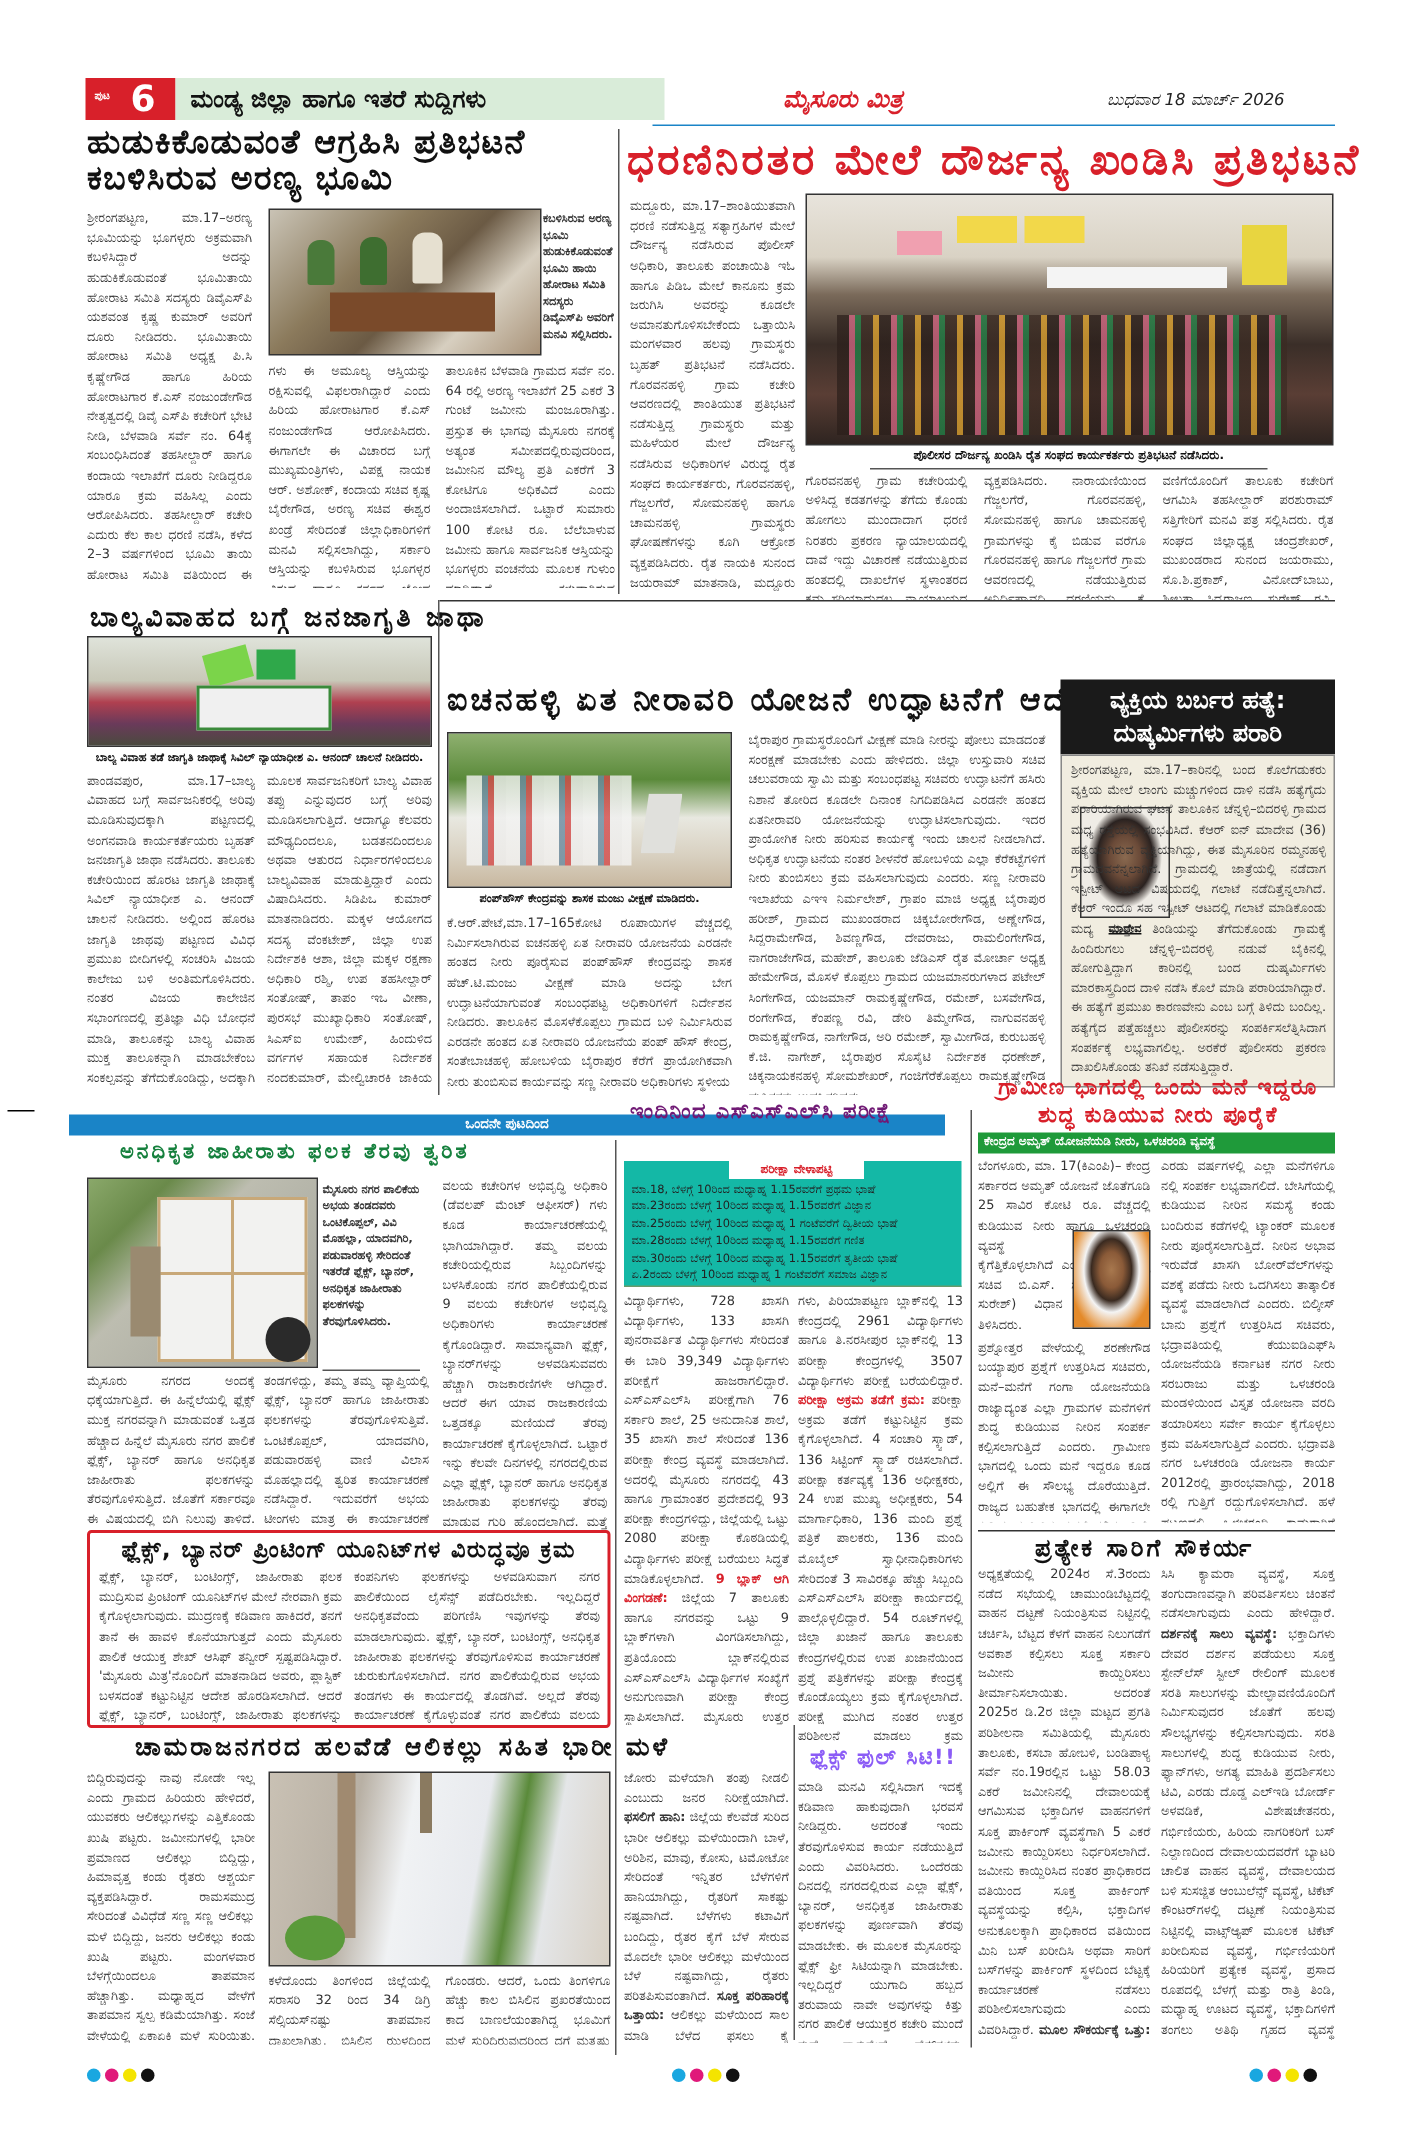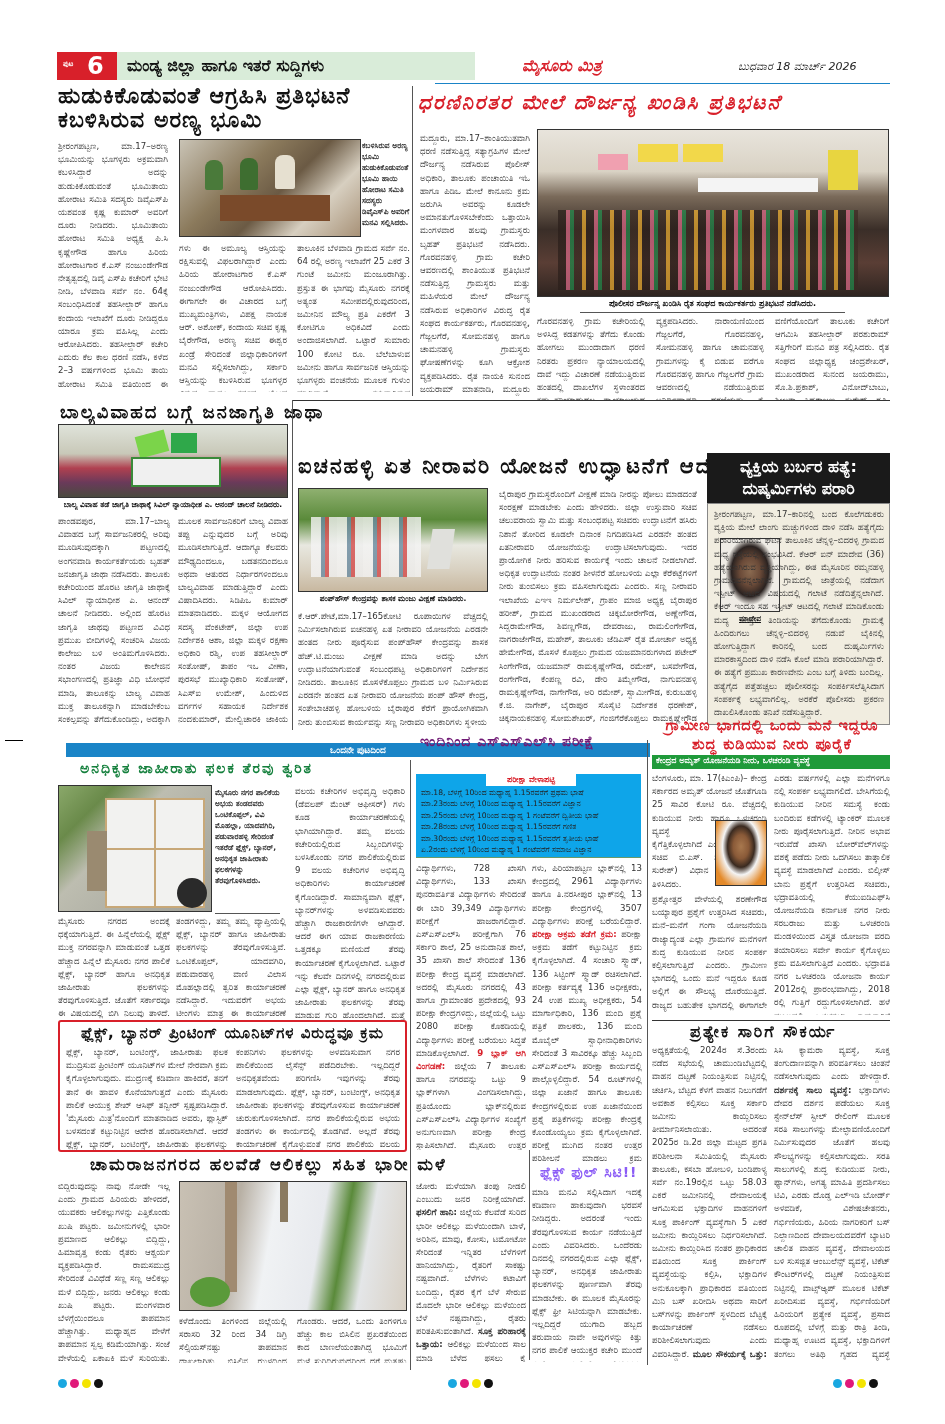--- a/index.html
+++ b/index.html
@@ -13,21 +13,21 @@
 .hl{position:absolute;font-weight:bold;white-space:nowrap;letter-spacing:1px}
 .dot{display:inline-block;width:9px;height:9px;border-radius:50%;margin-right:3px}
 </style>
 </head>
 <body>
 
 <div class="abs" style="left:57px;top:52px;width:60px;height:28px;background:#d8202a;">
   <span style="position:absolute;left:6px;top:8px;font-size:7px;color:#fff;font-weight:bold;">ಪುಟ</span>
   <span style="position:absolute;left:30px;top:0px;font-size:24px;color:#fff;font-weight:bold;">6</span>
 </div>
-<div class="abs" style="left:117px;top:52px;width:358px;height:28px;background:#d9ecd9;">
+<div class="abs" style="left:117px;top:52px;width:326px;height:28px;background:#d9ecd9;">
   <span style="position:absolute;left:10px;top:4px;font-size:16px;font-weight:bold;color:#111;white-space:nowrap;">ಮಂಡ್ಯ ಜಿಲ್ಲಾ ಹಾಗೂ ಇತರೆ ಸುದ್ದಿಗಳು</span>
 </div>
 <span class="abs" style="left:522px;top:56px;font-size:16px;font-weight:bold;color:#d8202a;font-style:italic;white-space:nowrap;">ಮೈಸೂರು ಮಿತ್ರ</span>
 <span class="abs" style="left:738px;top:60px;font-size:11px;color:#222;white-space:nowrap;font-style:italic;">ಬುಧವಾರ 18 ಮಾರ್ಚ್ 2026</span>
 <div class="hline" style="left:435px;top:83px;width:455px;background:#1a84c7;"></div>
 
 <div class="hl" style="left:58px;top:84px;width:350px;font-size:22px;line-height:24px;color:#111;">
   <div>ಹುಡುಕಿಕೊಡುವಂತೆ ಆಗ್ರಹಿಸಿ ಪ್ರತಿಭಟನೆ</div>
   <div>ಕಬಳಿಸಿರುವ ಅರಣ್ಯ ಭೂಮಿ</div>
 </div>
@@ -36,21 +36,21 @@
 <div class="photo" style="left:179px;top:139px;width:182px;height:98px;background:linear-gradient(135deg,#c9c3b5 0%,#8b7a5c 35%,#6b5a44 55%,#d7cfc0 75%,#a89278 100%);">
   <div style="position:absolute;left:25px;top:20px;width:18px;height:30px;border-radius:8px 8px 2px 2px;background:#4a7a3a;"></div>
   <div style="position:absolute;left:60px;top:18px;width:18px;height:32px;border-radius:8px 8px 2px 2px;background:#3e6e30;"></div>
   <div style="position:absolute;left:95px;top:15px;width:20px;height:34px;border-radius:8px 8px 2px 2px;background:#e6e0d0;"></div>
   <div style="position:absolute;left:40px;top:55px;width:110px;height:26px;background:#7a4a2a;"></div>
 </div>
 <div class="body-text abs" style="left:362px;top:140px;width:48px;height:98px;font-size:7.5px;line-height:11px;font-weight:bold;text-align:left;">ಕಬಳಿಸಿರುವ ಅರಣ್ಯ ಭೂಮಿ ಹುಡುಕಿಕೊಡುವಂತೆ ಭೂಮಿ ಹಾಯಿ ಹೋರಾಟ ಸಮಿತಿ ಸದಸ್ಯರು ಡಿವೈಎಸ್‌ಪಿ ಅವರಿಗೆ ಮನವಿ ಸಲ್ಲಿಸಿದರು.</div>
 <div class="body-text abs" style="left:179px;top:242px;width:108px;height:150px;">ಗಳು ಈ ಅಮೂಲ್ಯ ಆಸ್ತಿಯನ್ನು ರಕ್ಷಿಸುವಲ್ಲಿ ವಿಫಲರಾಗಿದ್ದಾರೆ ಎಂದು ಹಿರಿಯ ಹೋರಾಟಗಾರ ಕೆ.ಎಸ್ ನಂಜುಂಡೇಗೌಡ ಆರೋಪಿಸಿದರು. ಈಗಾಗಲೇ ಈ ವಿಚಾರದ ಬಗ್ಗೆ ಮುಖ್ಯಮಂತ್ರಿಗಳು, ವಿಪಕ್ಷ ನಾಯಕ ಆರ್. ಅಶೋಕ್, ಕಂದಾಯ ಸಚಿವ ಕೃಷ್ಣ ಬೈರೇಗೌಡ, ಅರಣ್ಯ ಸಚಿವ ಈಶ್ವರ ಖಂಡ್ರೆ ಸೇರಿದಂತೆ ಜಿಲ್ಲಾಧಿಕಾರಿಗಳಿಗೆ ಮನವಿ ಸಲ್ಲಿಸಲಾಗಿದ್ದು, ಸರ್ಕಾರಿ ಆಸ್ತಿಯನ್ನು ಕಬಳಿಸಿರುವ ಭೂಗಳ್ಳರ ವಿರುದ್ಧ ಹಾಗೂ ಕರ್ತವ್ಯ ಲೋಪ ಎಸಗಿರುವ ಅಧಿಕಾರಿಗಳ ವಿರುದ್ಧ ತಕ್ಷಣವೇ ಕಾನೂನು ಕ್ರಮ ಜರುಗಿಸಿ, ಭೂಮಿಯನ್ನು ಮರಳಿ ಪಡೆಯಬೇಕು ಎಂದು ಪಿ.ಸಿ ಕೃಷ್ಣೇಗೌಡ ಒತ್ತಾಯಿಸಿದರು.</div>
 <div class="body-text abs" style="left:297px;top:242px;width:113px;height:150px;">ತಾಲೂಕಿನ ಬೆಳವಾಡಿ ಗ್ರಾಮದ ಸರ್ವೆ ನಂ. 64 ರಲ್ಲಿ ಅರಣ್ಯ ಇಲಾಖೆಗೆ 25 ಎಕರೆ 3 ಗುಂಟೆ ಜಮೀನು ಮಂಜೂರಾಗಿತ್ತು. ಪ್ರಸ್ತುತ ಈ ಭಾಗವು ಮೈಸೂರು ನಗರಕ್ಕೆ ಅತ್ಯಂತ ಸಮೀಪದಲ್ಲಿರುವುದರಿಂದ, ಜಮೀನಿನ ಮೌಲ್ಯ ಪ್ರತಿ ಎಕರೆಗೆ 3 ಕೋಟಿಗೂ ಅಧಿಕವಿದೆ ಎಂದು ಅಂದಾಜಿಸಲಾಗಿದೆ. ಒಟ್ಟಾರೆ ಸುಮಾರು 100 ಕೋಟಿ ರೂ. ಬೆಲೆಬಾಳುವ ಜಮೀನು ಹಾಗೂ ಸಾರ್ವಜನಿಕ ಆಸ್ತಿಯನ್ನು ಭೂಗಳ್ಳರು ವಂಚನೆಯ ಮೂಲಕ ಗುಳುಂ ಮಾಡಿದ್ದಾರೆ. ಕಳುವಾಗಿರುವ ಭೂಮಿಯನ್ನು ಹುಡುಕಿಕೊಡುವಂತೆ ತಹಸೀಲ್ದಾರ್ ಚೇತನಾ ಯಾದವ್ ಅವರಿಗೆ ನೀಡಿರುವ ಮನವಿಯಲ್ಲಿ ಆಗ್ರಹಿಸಿದರು. ಕಾಂದಾಪುರ ಮಹದೇವ, ಶಿವಣ್ಣ, ಜಯರಾಮು, ರಾಮಚಂದ್ರ, ರಾಮಕೃಷ್ಣ ಮಹದೇವಪುರ ಕೃಷ್ಣ ಸೇರಿದಂತೆ ನೂರಾರು ಮಂದಿ ಪ್ರತಿಭಟನಾಕಾರರು ಭಾಗವಹಿಸಿದ್ದರು.</div>
 
-<div class="hl" style="left:418px;top:90px;font-size:20px;color:#d8202a;letter-spacing:2px;font-style:italic;">ಧರಣಿನಿರತರ ಮೇಲೆ ದೌರ್ಜನ್ಯ ಖಂಡಿಸಿ ಪ್ರತಿಭಟನೆ</div>
+<div class="hl" style="left:418px;top:90px;font-size:28px;color:#d8202a;letter-spacing:2px;">ಧರಣಿನಿರತರ ಮೇಲೆ ದೌರ್ಜನ್ಯ ಖಂಡಿಸಿ ಪ್ರತಿಭಟನೆ</div>
 <div class="body-text abs" style="left:420px;top:132px;width:110px;height:265px;">ಮದ್ದೂರು, ಮಾ.17–ಶಾಂತಿಯುತವಾಗಿ ಧರಣಿ ನಡೆಸುತ್ತಿದ್ದ ಸತ್ಯಾಗ್ರಹಿಗಳ ಮೇಲೆ ದೌರ್ಜನ್ಯ ನಡೆಸಿರುವ ಪೊಲೀಸ್ ಅಧಿಕಾರಿ, ತಾಲೂಕು ಪಂಚಾಯಿತಿ ಇಓ ಹಾಗೂ ಪಿಡಿಒ ಮೇಲೆ ಕಾನೂನು ಕ್ರಮ ಜರುಗಿಸಿ ಅವರನ್ನು ಕೂಡಲೇ ಅಮಾನತುಗೊಳಿಸಬೇಕೆಂದು ಒತ್ತಾಯಿಸಿ ಮಂಗಳವಾರ ಹಲವು ಗ್ರಾಮಸ್ಥರು ಬೃಹತ್ ಪ್ರತಿಭಟನೆ ನಡೆಸಿದರು. ಗೊರವನಹಳ್ಳಿ ಗ್ರಾಮ ಕಚೇರಿ ಆವರಣದಲ್ಲಿ ಶಾಂತಿಯುತ ಪ್ರತಿಭಟನೆ ನಡೆಸುತ್ತಿದ್ದ ಗ್ರಾಮಸ್ಥರು ಮತ್ತು ಮಹಿಳೆಯರ ಮೇಲೆ ದೌರ್ಜನ್ಯ ನಡೆಸಿರುವ ಅಧಿಕಾರಿಗಳ ವಿರುದ್ಧ ರೈತ ಸಂಘದ ಕಾರ್ಯಕರ್ತರು, ಗೊರವನಹಳ್ಳಿ, ಗೆಜ್ಜಲಗೆರೆ, ಸೋಮನಹಳ್ಳಿ ಹಾಗೂ ಚಾಮನಹಳ್ಳಿ ಗ್ರಾಮಸ್ಥರು ಘೋಷಣೆಗಳನ್ನು ಕೂಗಿ ಆಕ್ರೋಶ ವ್ಯಕ್ತಪಡಿಸಿದರು. ರೈತ ನಾಯಕಿ ಸುನಂದ ಜಯರಾಮ್ ಮಾತನಾಡಿ, ಮದ್ದೂರು ನಗರಸಭೆಗೆ ಗೊರವನಹಳ್ಳಿ ಗ್ರಾಮವನ್ನು ಸೇರಿಸುವುದನ್ನು ವಿರೋಧಿಸಿ ಗೊರವನಹಳ್ಳಿ ಗ್ರಾಮ ಕಚೇರಿ ಎದುರು 66 ದಿನಗಳಿಂದ ಶಾಂತಿಯುತವಾಗಿ ಧರಣಿ ನಡೆಸಿಕೊಂಡು ಬರಲಾಗುತ್ತಿತ್ತು. ಎರಡನೆ ಶನಿವಾರ ಸಂಜೆ 4.30ರ ಸಮಯದಲ್ಲಿ ಏಕಾಏಕಿ 200 ಕ್ಕೂ ಹೆಚ್ಚು ಪೊಲೀಸರು ಪಂಚಾಯಿತಿ ಅಧಿಕಾರಿಗಳೊಂದಿಗೆ ಸ್ಥಳಕ್ಕೆ ಬಂದು</div>
 <div class="photo" style="left:537px;top:129px;width:352px;height:168px;background:linear-gradient(180deg,#e8e4dc 0%,#d9d2c4 25%,#7a6a5a 40%,#3a2e28 60%,#5a3e35 80%,#2e2420 100%);">
   <div style="position:absolute;left:100px;top:14px;width:40px;height:18px;background:#f2d84a;"></div>
   <div style="position:absolute;left:145px;top:14px;width:40px;height:18px;background:#f2d84a;"></div>
   <div style="position:absolute;left:290px;top:20px;width:30px;height:40px;background:#e8d540;"></div>
   <div style="position:absolute;left:60px;top:24px;width:30px;height:16px;background:#f0a0b0;"></div>
   <div style="position:absolute;left:160px;top:48px;width:120px;height:14px;background:#f4f4f4;"></div>
   <div style="position:absolute;left:20px;top:80px;width:300px;height:80px;background:repeating-linear-gradient(90deg,#2a1e1a 0 8px,#e06a8a 8px 12px,#1f8a4a 12px 16px,#3a2a22 16px 24px,#f0b030 24px 28px);opacity:.7;"></div>
 </div>
 <div class="caption" style="left:540px;top:299px;width:345px;">ಪೊಲೀಸರ ದೌರ್ಜನ್ಯ ಖಂಡಿಸಿ ರೈತ ಸಂಘದ ಕಾರ್ಯಕರ್ತರು ಪ್ರತಿಭಟನೆ ನಡೆಸಿದರು.</div>
@@ -83,21 +83,21 @@
 <div class="abs" style="left:707px;top:453px;width:183px;height:50px;background:#1a1a1a;">
   <div style="text-align:center;color:#fff;font-weight:bold;font-size:16px;line-height:22px;margin-top:3px;">ವ್ಯಕ್ತಿಯ ಬರ್ಬರ ಹತ್ಯೆ:</div>
   <div style="text-align:center;color:#fff;font-weight:bold;font-size:16px;line-height:22px;">ದುಷ್ಕರ್ಮಿಗಳು ಪರಾರಿ</div>
 </div>
 <div class="abs" style="left:707px;top:503px;width:183px;height:222px;background:#f1ede0;border:1px solid #888;">
   <div class="photo" style="left:12px;top:34px;width:60px;height:74px;background:radial-gradient(ellipse at 50% 45%,#8a6a50 0%,#6a4a38 25%,#2a2220 45%,#efece6 60%);"></div>
   <div class="caption" style="left:12px;top:110px;width:60px;font-size:7.5px;text-decoration:underline;">ಮಾದೇವ</div>
   <div class="body-text abs" style="left:6px;top:4px;width:170px;height:214px;text-indent:0;">ಶ್ರೀರಂಗಪಟ್ಟಣ, ಮಾ.17–ಕಾರಿನಲ್ಲಿ ಬಂದ ಕೊಲೆಗಡುಕರು ವ್ಯಕ್ತಿಯ ಮೇಲೆ ಲಾಂಗು ಮಚ್ಚುಗಳಿಂದ ದಾಳಿ ನಡೆಸಿ ಹತ್ಯೆಗೈದು ಪರಾರಿಯಾಗಿರುವ ಘಟನೆ ತಾಲೂಕಿನ ಚೆನ್ನಳ್ಳಿ–ಬಿದರಳ್ಳಿ ಗ್ರಾಮದ ಮಧ್ಯ ರಸ್ತೆಯಲ್ಲಿ ಸಂಭವಿಸಿದೆ. ಕೆಆರ್ ಐನ್ ಮಾದೇವ (36) ಹತ್ಯೆಯಾಗಿರುವ ವ್ಯಕ್ತಿಯಾಗಿದ್ದು, ಈತ ಮೈಸೂರಿನ ರಮ್ಮನಹಳ್ಳಿ ಗ್ರಾಮದವನೆನ್ನಲಾಗಿದೆ. ಗ್ರಾಮದಲ್ಲಿ ಜಾತ್ರೆಯಲ್ಲಿ ನಡೆದಾಗ ಇಸ್ಪೀಟ್ ಆಟದ ವಿಷಯದಲ್ಲಿ ಗಲಾಟೆ ನಡೆದಿತ್ತೆನ್ನಲಾಗಿದೆ. ಕೆಆರ್ ಇಂದೂ ಸಹ ಇಸ್ಪೀಟ್ ಆಟದಲ್ಲಿ ಗಲಾಟೆ ಮಾಡಿಕೊಂಡು ಮದ್ಯ ಮತ್ತು ತಿಂಡಿಯನ್ನು ತೆಗೆದುಕೊಂಡು ಗ್ರಾಮಕ್ಕೆ ಹಿಂದಿರುಗಲು ಚೆನ್ನಳ್ಳಿ–ಬಿದರಳ್ಳಿ ನಡುವೆ ಬೈಕಿನಲ್ಲಿ ಹೋಗುತ್ತಿದ್ದಾಗ ಕಾರಿನಲ್ಲಿ ಬಂದ ದುಷ್ಕರ್ಮಿಗಳು ಮಾರಕಾಸ್ತ್ರದಿಂದ ದಾಳಿ ನಡೆಸಿ ಕೊಲೆ ಮಾಡಿ ಪರಾರಿಯಾಗಿದ್ದಾರೆ. ಈ ಹತ್ಯೆಗೆ ಪ್ರಮುಖ ಕಾರಣವೇನು ಎಂಬ ಬಗ್ಗೆ ತಿಳಿದು ಬಂದಿಲ್ಲ. ಹತ್ಯೆಗೈದ ಪತ್ತೆಹಚ್ಚಲು ಪೊಲೀಸರನ್ನು ಸಂಪರ್ಕಿಸಲೆತ್ನಿಸಿದಾಗ ಸಂಪರ್ಕಕ್ಕೆ ಲಭ್ಯವಾಗಲಿಲ್ಲ. ಅರಕೆರೆ ಪೊಲೀಸರು ಪ್ರಕರಣ ದಾಖಲಿಸಿಕೊಂಡು ತನಿಖೆ ನಡೆಸುತ್ತಿದ್ದಾರೆ.</div>
 </div>
 
-<div class="abs" style="left:66px;top:743px;width:584px;height:14px;background:#1a84c7;">
+<div class="abs" style="left:46px;top:743px;width:584px;height:14px;background:#1a84c7;">
   <span style="position:absolute;left:0;right:0;text-align:center;color:#fff;font-size:9px;font-weight:bold;line-height:14px;">ಒಂದನೇ ಪುಟದಿಂದ</span>
 </div>
 <div class="hline" style="left:5px;top:740px;width:18px;background:#000;"></div>
 
 <div class="hl" style="left:652px;top:716px;width:240px;font-size:14.5px;line-height:19px;color:#d8202a;text-align:center;letter-spacing:1px;">
   <div>ಗ್ರಾಮೀಣ ಭಾಗದಲ್ಲಿ ಒಂದು ಮನೆ ಇದ್ದರೂ</div>
   <div>ಶುದ್ಧ ಕುಡಿಯುವ ನೀರು ಪೂರೈಕೆ</div>
 </div>
 <div class="vline" style="left:647px;top:740px;height:625px;"></div>
 <div class="abs" style="left:652px;top:755px;width:238px;height:14px;background:#1f9a3a;">
@@ -136,21 +136,21 @@
 <div class="body-text abs" style="left:176px;top:915px;width:110px;height:105px;">ತಂಡಗಳಿದ್ದು, ತಮ್ಮ ತಮ್ಮ ವ್ಯಾಪ್ತಿಯಲ್ಲಿ ಫ್ಲೆಕ್ಸ್, ಬ್ಯಾನರ್ ಹಾಗೂ ಜಾಹೀರಾತು ಫಲಕಗಳನ್ನು ತೆರವುಗೊಳಿಸುತ್ತಿವೆ. ಒಂಟಿಕೊಪ್ಪಲ್, ಯಾದವಗಿರಿ, ಪಡುವಾರಹಳ್ಳಿ ವಾಣಿ ವಿಲಾಸ ಮೊಹಲ್ಲಾದಲ್ಲಿ ತ್ವರಿತ ಕಾರ್ಯಾಚರಣೆ ನಡೆಸಿದ್ದಾರೆ. ಇದುವರೆಗೆ ಅಭಯ ಟೀಂಗಳು ಮಾತ್ರ ಈ ಕಾರ್ಯಾಚರಣೆ ನಡೆಸುತ್ತಿದ್ದವು. ಆದರೆ, ಈಗ ನಗರ ಪಾಲಿಕೆಯ ಎಲ್ಲಾ</div>
 <div class="body-text abs" style="left:295px;top:785px;width:110px;height:235px;">ವಲಯ ಕಚೇರಿಗಳ ಅಭಿವೃದ್ಧಿ ಅಧಿಕಾರಿ (ಡೆವಲಪ್ ಮೆಂಟ್ ಆಫೀಸರ್) ಗಳು ಕೂಡ ಕಾರ್ಯಾಚರಣೆಯಲ್ಲಿ ಭಾಗಿಯಾಗಿದ್ದಾರೆ. ತಮ್ಮ ವಲಯ ಕಚೇರಿಯಲ್ಲಿರುವ ಸಿಬ್ಬಂದಿಗಳನ್ನು ಬಳಸಿಕೊಂಡು ನಗರ ಪಾಲಿಕೆಯಲ್ಲಿರುವ 9 ವಲಯ ಕಚೇರಿಗಳ ಅಭಿವೃದ್ಧಿ ಅಧಿಕಾರಿಗಳು ಕಾರ್ಯಾಚರಣೆ ಕೈಗೊಂಡಿದ್ದಾರೆ. ಸಾಮಾನ್ಯವಾಗಿ ಫ್ಲೆಕ್ಸ್, ಬ್ಯಾನರ್‌ಗಳನ್ನು ಅಳವಡಿಸುವವರು ಹೆಚ್ಚಾಗಿ ರಾಜಕಾರಣಿಗಳೇ ಆಗಿದ್ದಾರೆ. ಆದರೆ ಈಗ ಯಾವ ರಾಜಕಾರಣಿಯ ಒತ್ತಡಕ್ಕೂ ಮಣಿಯದೆ ತೆರವು ಕಾರ್ಯಾಚರಣೆ ಕೈಗೊಳ್ಳಲಾಗಿದೆ. ಒಟ್ಟಾರೆ ಇನ್ನು ಕೆಲವೇ ದಿನಗಳಲ್ಲಿ ನಗರದಲ್ಲಿರುವ ಎಲ್ಲಾ ಫ್ಲೆಕ್ಸ್, ಬ್ಯಾನರ್ ಹಾಗೂ ಅನಧಿಕೃತ ಜಾಹೀರಾತು ಫಲಕಗಳನ್ನು ತೆರವು ಮಾಡುವ ಗುರಿ ಹೊಂದಲಾಗಿದೆ. ಮತ್ತೆ ಎಲ್ಲಿ ಫ್ಲೆಕ್ಸ್, ಬ್ಯಾನರ್, ಅನಧಿಕೃತ ಜಾಹೀರಾತು ಫಲಕ ಅಳವಡಿಸಿದರೆ ದಂಡ ವಿಧಿಸಿ, ಕೇಸ್ ಹಾಕುವ ತೀರ್ಮಾನ ಕೈಗೊಳ್ಳಲಾಗಿದೆ.</div>
 
 <div class="abs" style="left:58px;top:1020px;width:349px;height:132px;border:2px solid #d8202a;border-radius:3px;">
   <div class="hl" style="left:0;right:0;top:2px;text-align:center;font-size:15px;color:#111;">ಫ್ಲೆಕ್ಸ್, ಬ್ಯಾನರ್ ಪ್ರಿಂಟಿಂಗ್ ಯೂನಿಟ್‌ಗಳ ವಿರುದ್ಧವೂ ಕ್ರಮ</div>
   <div class="body-text abs" style="left:6px;top:24px;width:162px;height:104px;">ಫ್ಲೆಕ್ಸ್, ಬ್ಯಾನರ್, ಬಂಟಿಂಗ್ಸ್, ಜಾಹೀರಾತು ಫಲಕ ಮುದ್ರಿಸುವ ಪ್ರಿಂಟಿಂಗ್ ಯೂನಿಟ್‌ಗಳ ಮೇಲೆ ನೇರವಾಗಿ ಕ್ರಮ ಕೈಗೊಳ್ಳಲಾಗುವುದು. ಮುದ್ರಣಕ್ಕೆ ಕಡಿವಾಣ ಹಾಕಿದರೆ, ತನಗೆ ತಾನೆ ಈ ಹಾವಳಿ ಕೊನೆಯಾಗುತ್ತದೆ ಎಂದು ಮೈಸೂರು ಪಾಲಿಕೆ ಆಯುಕ್ತ ಶೇಖ್ ಆಸಿಫ್ ತನ್ವೀರ್ ಸ್ಪಷ್ಟಪಡಿಸಿದ್ದಾರೆ. 'ಮೈಸೂರು ಮಿತ್ರ'ನೊಂದಿಗೆ ಮಾತನಾಡಿದ ಅವರು, ಪ್ಲಾಸ್ಟಿಕ್ ಬಳಸದಂತೆ ಕಟ್ಟುನಿಟ್ಟಿನ ಆದೇಶ ಹೊರಡಿಸಲಾಗಿದೆ. ಆದರೆ ಫ್ಲೆಕ್ಸ್, ಬ್ಯಾನರ್, ಬಂಟಿಂಗ್ಸ್, ಜಾಹೀರಾತು ಫಲಕಗಳನ್ನು ಪ್ಲಾಸ್ಟಿಕ್‌ನಲ್ಲೇ ಮುದ್ರಣ ಮಾಡಲಾಗುತ್ತಿದೆ. ಇದರಿಂದ ಪರಿಸರದ ಮೇಲೆ ಪರಿಣಾಮ ಬೀರುತ್ತಿದೆ. ಈ ಹಿನ್ನೆಲೆಯಲ್ಲಿ ಪ್ರಿಂಟಿಂಗ್ ಯೂನಿಟ್‌ಗಳ ಮೇಲೆ ದಾಳಿ ನಡೆಸಿ ದಂಡ ವಿಧಿಸಿ, ನಿರ್ದಾಕ್ಷಿಣ್ಯ ಕ್ರಮ ಕೈಗೊಳ್ಳಲಾಗುವುದು. ಜಾಹೀರಾತು ಫಲಕಗಳನ್ನು ಅಳವಡಿಸುವ ಅಡ್ವರ್ಟೈಸಿಂಗ್</div>
   <div class="body-text abs" style="left:176px;top:24px;width:164px;height:104px;">ಕಂಪನಿಗಳು ಫಲಕಗಳನ್ನು ಅಳವಡಿಸುವಾಗ ನಗರ ಪಾಲಿಕೆಯಿಂದ ಲೈಸೆನ್ಸ್ ಪಡೆದಿರಬೇಕು. ಇಲ್ಲದಿದ್ದರೆ ಅನಧಿಕೃತವೆಂದು ಪರಿಗಣಿಸಿ ಇವುಗಳನ್ನು ತೆರವು ಮಾಡಲಾಗುವುದು. ಫ್ಲೆಕ್ಸ್, ಬ್ಯಾನರ್, ಬಂಟಿಂಗ್ಸ್, ಅನಧಿಕೃತ ಜಾಹೀರಾತು ಫಲಕಗಳನ್ನು ತೆರವುಗೊಳಿಸುವ ಕಾರ್ಯಾಚರಣೆ ಚುರುಕುಗೊಳಿಸಲಾಗಿದೆ. ನಗರ ಪಾಲಿಕೆಯಲ್ಲಿರುವ ಅಭಯ ತಂಡಗಳು ಈ ಕಾರ್ಯದಲ್ಲಿ ತೊಡಗಿವೆ. ಅಲ್ಲದೆ ತೆರವು ಕಾರ್ಯಾಚರಣೆ ಕೈಗೊಳ್ಳುವಂತೆ ನಗರ ಪಾಲಿಕೆಯ ವಲಯ ಕಚೇರಿಗಳ ಅಭಿವೃದ್ಧಿ ಅಧಿಕಾರಿಗಳಿಗೆ ಹೆಚ್ಚಿನ ಜವಾಬ್ದಾರಿಯನ್ನು ವಹಿಸಲಾಗಿದೆ. ಅವರೂ ಕಾರ್ಯಾಚರಣೆಯಲ್ಲಿ ತೊಡಗಿದ್ದಾರೆ. ಇನ್ನು ಮುಂದೆ ಫ್ಲೆಕ್ಸ್, ಬ್ಯಾನರ್, ಬಂಟಿಂಗ್ಸ್, ಅನಧಿಕೃತ ಜಾಹೀರಾತು ಫಲಕ ಅಳವಡಿಸುವವರಿಗೆ ದಂಡ ವಿಧಿಸಿ ನಿರ್ದಾಕ್ಷಿಣ್ಯ ಕ್ರಮ ಕೈಗೊಳ್ಳಲಾಗುವುದು ಎಂದು ಆಯುಕ್ತರು ವಿವರಿಸಿದರು.</div>
 </div>
 
 <div class="hl" style="left:420px;top:733px;font-size:14px;color:#701a75;letter-spacing:1px;">ಇಂದಿನಿಂದ ಎಸ್‌ಎಸ್‌ಎಲ್‌ಸಿ ಪರೀಕ್ಷೆ</div>
-<div class="abs" style="left:416px;top:774px;width:225px;height:84px;background:#0ea5e9;border-bottom:1px solid #6a9a6a;">
+<div class="abs" style="left:416px;top:774px;width:225px;height:84px;background:#14b8a6;border-bottom:1px solid #6a9a6a;">
   <div style="position:absolute;left:70px;top:0;width:90px;height:12px;background:#fff;color:#d8202a;font-size:8px;font-weight:bold;text-align:center;line-height:12px;">ಪರೀಕ್ಷಾ ವೇಳಾಪಟ್ಟಿ</div>
   <div style="position:absolute;left:5px;top:13px;width:218px;font-size:7.6px;line-height:11.4px;color:#222;white-space:nowrap;overflow:hidden;">
     <div>ಮಾ.18, ಬೆಳಗ್ಗೆ 10ರಿಂದ ಮಧ್ಯಾಹ್ನ 1.15ರವರೆಗೆ ಪ್ರಥಮ ಭಾಷೆ</div>
     <div>ಮಾ.23ರಂದು ಬೆಳಗ್ಗೆ 10ರಿಂದ ಮಧ್ಯಾಹ್ನ 1.15ರವರೆಗೆ ವಿಜ್ಞಾನ</div>
     <div>ಮಾ.25ರಂದು ಬೆಳಗ್ಗೆ 10ರಿಂದ ಮಧ್ಯಾಹ್ನ 1 ಗಂಟೆವರೆಗೆ ದ್ವಿತೀಯ ಭಾಷೆ</div>
     <div>ಮಾ.28ರಂದು ಬೆಳಗ್ಗೆ 10ರಿಂದ ಮಧ್ಯಾಹ್ನ 1.15ರವರೆಗೆ ಗಣಿತ</div>
     <div>ಮಾ.30ರಂದು ಬೆಳಗ್ಗೆ 10ರಿಂದ ಮಧ್ಯಾಹ್ನ 1.15ರವರೆಗೆ ತೃತೀಯ ಭಾಷೆ</div>
     <div>ಏ.2ರಂದು ಬೆಳಗ್ಗೆ 10ರಿಂದ ಮಧ್ಯಾಹ್ನ 1 ಗಂಟೆವರೆಗೆ ಸಮಾಜ ವಿಜ್ಞಾನ</div>
   </div>
 </div>

